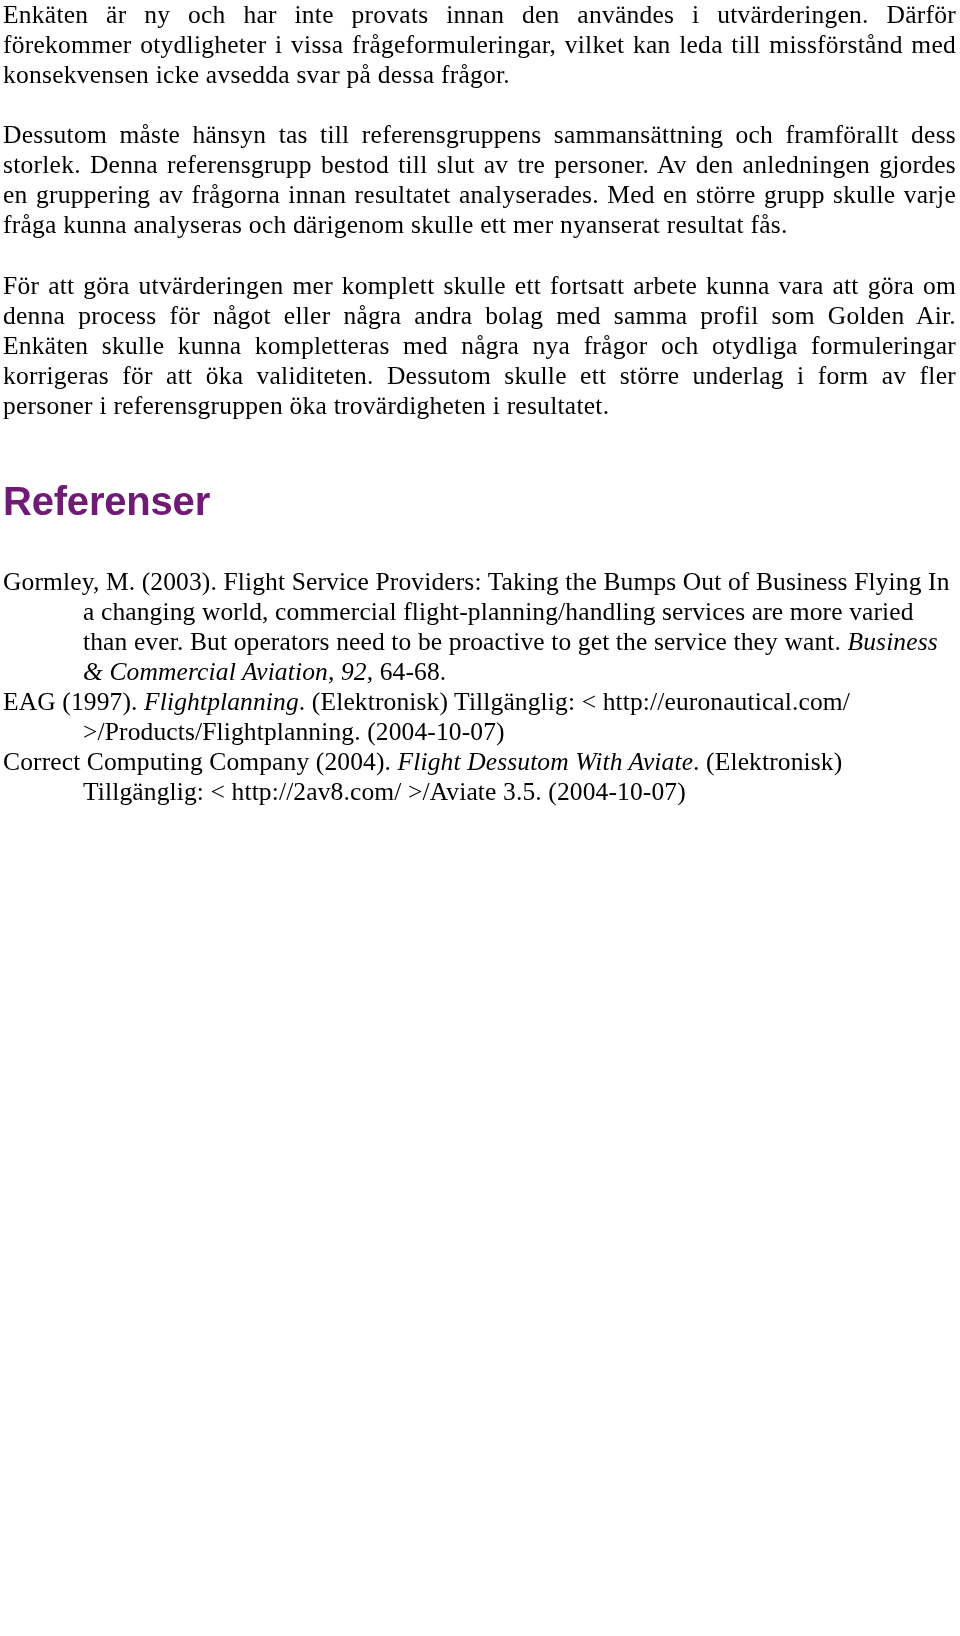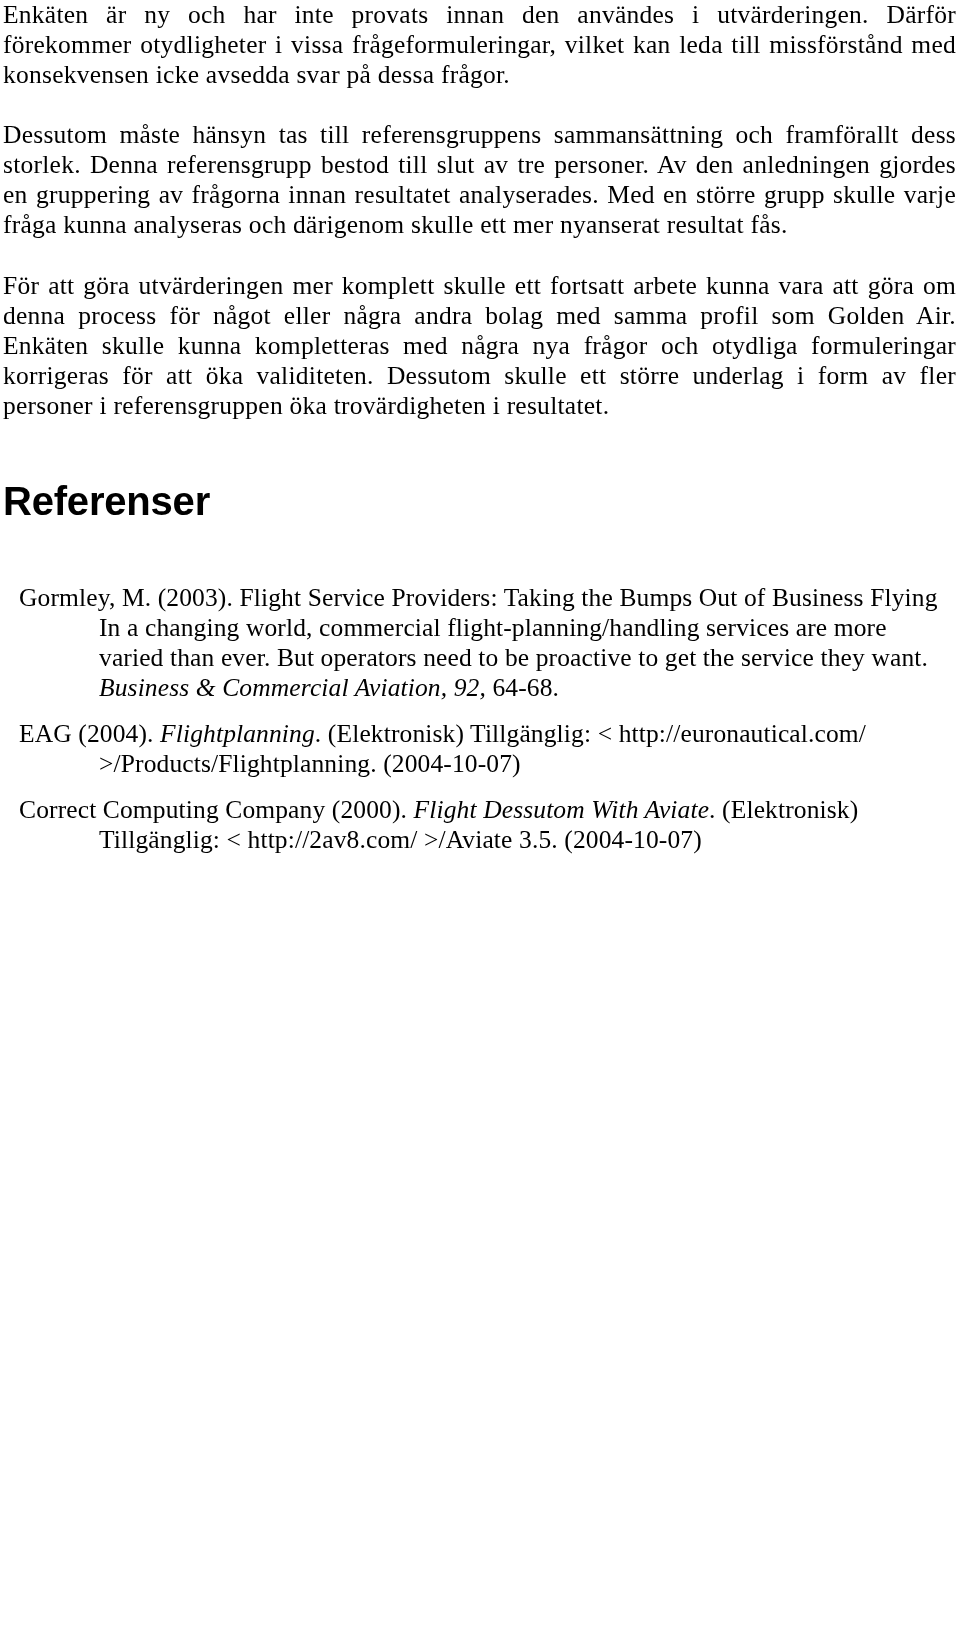--- a/index.html
+++ b/index.html
@@ -40,36 +40,36 @@
     position: absolute;
     left: 3px;
     top: 478px;
     margin: 0;
     padding: 0;
     font-family: "Liberation Sans", "DejaVu Sans", sans-serif;
     font-weight: bold;
     font-size: 40px;
     line-height: 46px;
     letter-spacing: -0.005em;
-    color: #000000;
+    color: #701a75;
   }
 
   .references {
     position: absolute;
     left: 3px;
     top: 567px;
     width: 953px;
   }
   .ref-item {
     font-size: 25.5px;
     line-height: 30px;
     text-align: left;
     padding-left: 80px;
     text-indent: -80px;
-    margin: 16px;
+    margin: 0;
     letter-spacing: 0.005em;
   }
   .ref-item i {
     font-style: italic;
   }
 
   .page-number {
     position: absolute;
     left: 0;
     top: 1562px;
@@ -86,19 +86,19 @@
   <div class="content">
     <p class="body-par">Enkäten är ny och har inte provats innan den användes i utvärderingen. Därför förekommer otydligheter i vissa frågeformuleringar, vilket kan leda till missförstånd med konsekvensen icke avsedda svar på dessa frågor.</p>
     <p class="body-par">Dessutom måste hänsyn tas till referensgruppens sammansättning och framförallt dess storlek. Denna referensgrupp bestod till slut av tre personer. Av den anledningen gjordes en gruppering av frågorna innan resultatet analyserades. Med en större grupp skulle varje fråga kunna analyseras och därigenom skulle ett mer nyanserat resultat fås.</p>
     <p class="body-par">För att göra utvärderingen mer komplett skulle ett fortsatt arbete kunna vara att göra om denna process för något eller några andra bolag med samma profil som Golden Air. Enkäten skulle kunna kompletteras med några nya frågor och otydliga formuleringar korrigeras för att öka validiteten. Dessutom skulle ett större underlag i form av fler personer i referensgruppen öka trovärdigheten i resultatet.</p>
   </div>
 
   <h1 class="section-heading">Referenser</h1>
 
   <div class="references">
     <p class="ref-item"><span>Gormley, M. (2003). Flight Service Providers: Taking the Bumps Out of Business Flying In a changing world, commercial flight-planning/handling services are more varied than ever. But operators need to be proactive to get the service they want. </span><i>Business &amp; Commercial Aviation, 92,</i><span> 64-68.</span></p>
-    <p class="ref-item"><span>EAG (2004). </span><i>Flightplanning</i><span>. (Elektronisk) Tillgänglig: &lt; http://euronautical.com/ &gt;/Products/Flightplanning. (2004-10-07)</span></p>
-    <p class="ref-item"><span>Correct Computing Company (2000). </span><i>Flight Dessutom With Aviate</i><span>. (Elektronisk) Tillgänglig: &lt; http://2av8.com/ &gt;/Aviate 3.5. (2004-10-07)</span></p>
+    <p class="ref-item"><span>EAG (1997). </span><i>Flightplanning</i><span>. (Elektronisk) Tillgänglig: &lt; http://euronautical.com/ &gt;/Products/Flightplanning. (2004-10-07)</span></p>
+    <p class="ref-item"><span>Correct Computing Company (2004). </span><i>Flight Dessutom With Aviate</i><span>. (Elektronisk) Tillgänglig: &lt; http://2av8.com/ &gt;/Aviate 3.5. (2004-10-07)</span></p>
   </div>
 
   <div class="page-number">14</div>
 
 </div>
 
 </body></html>

